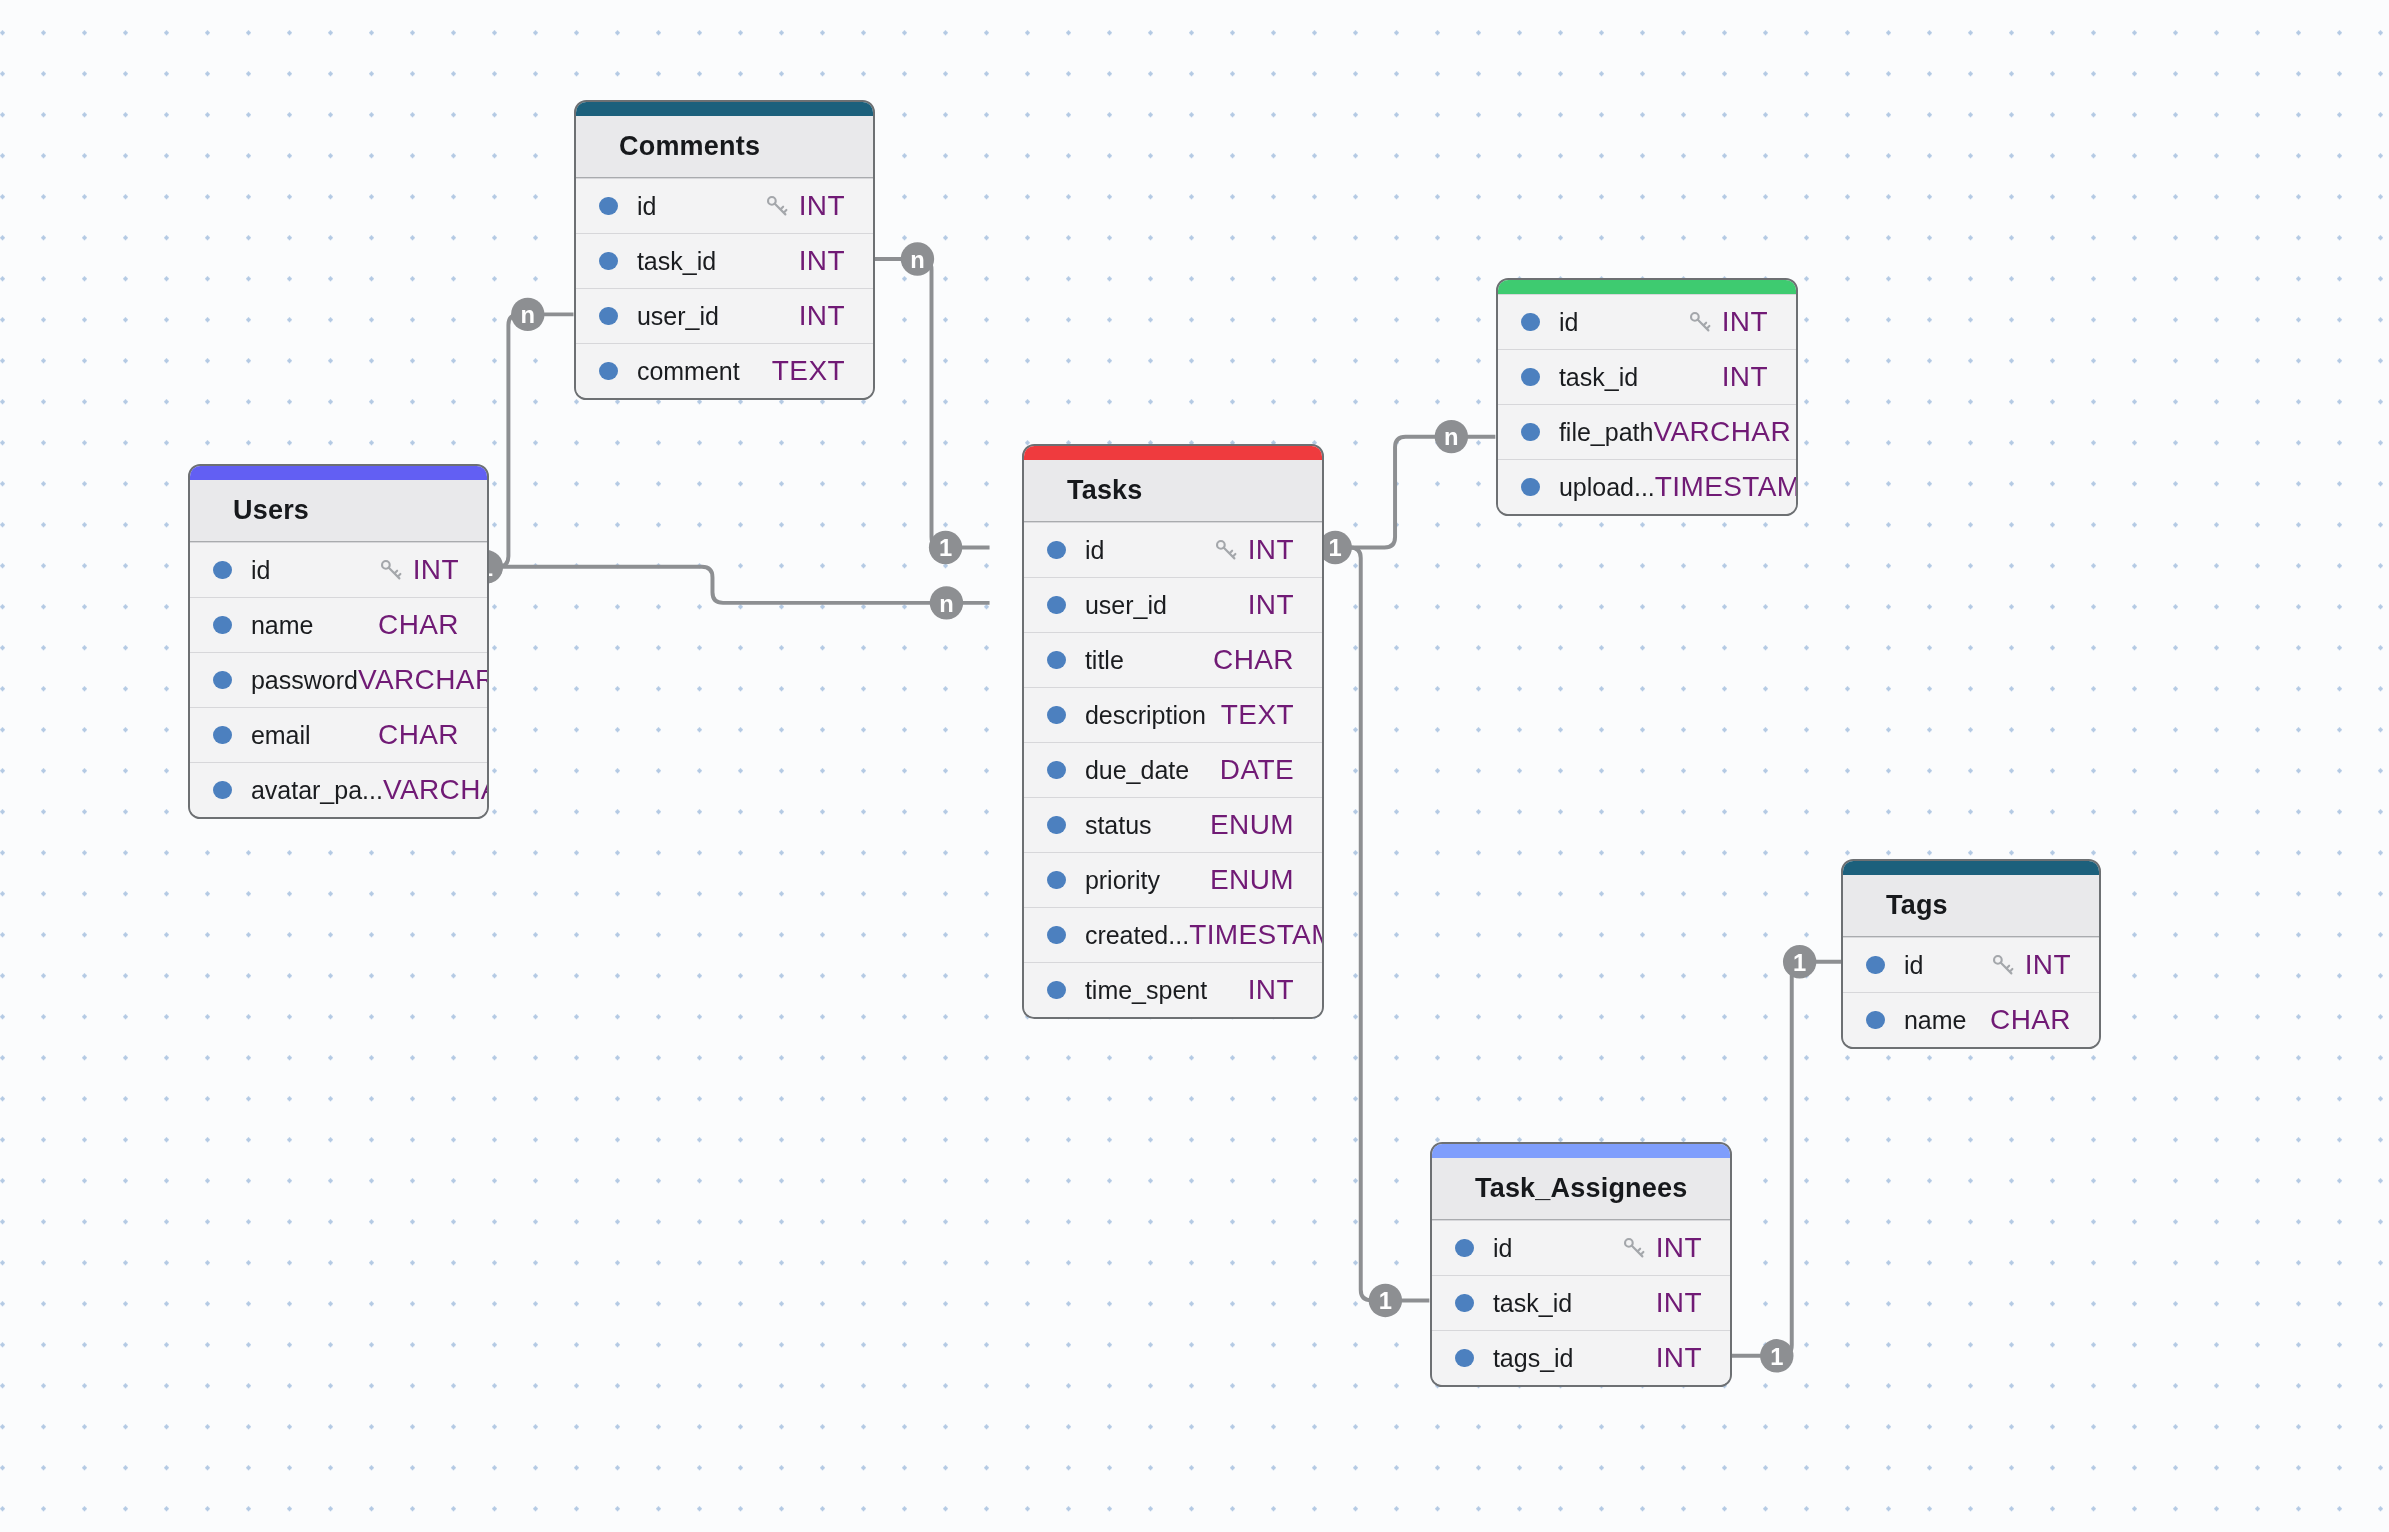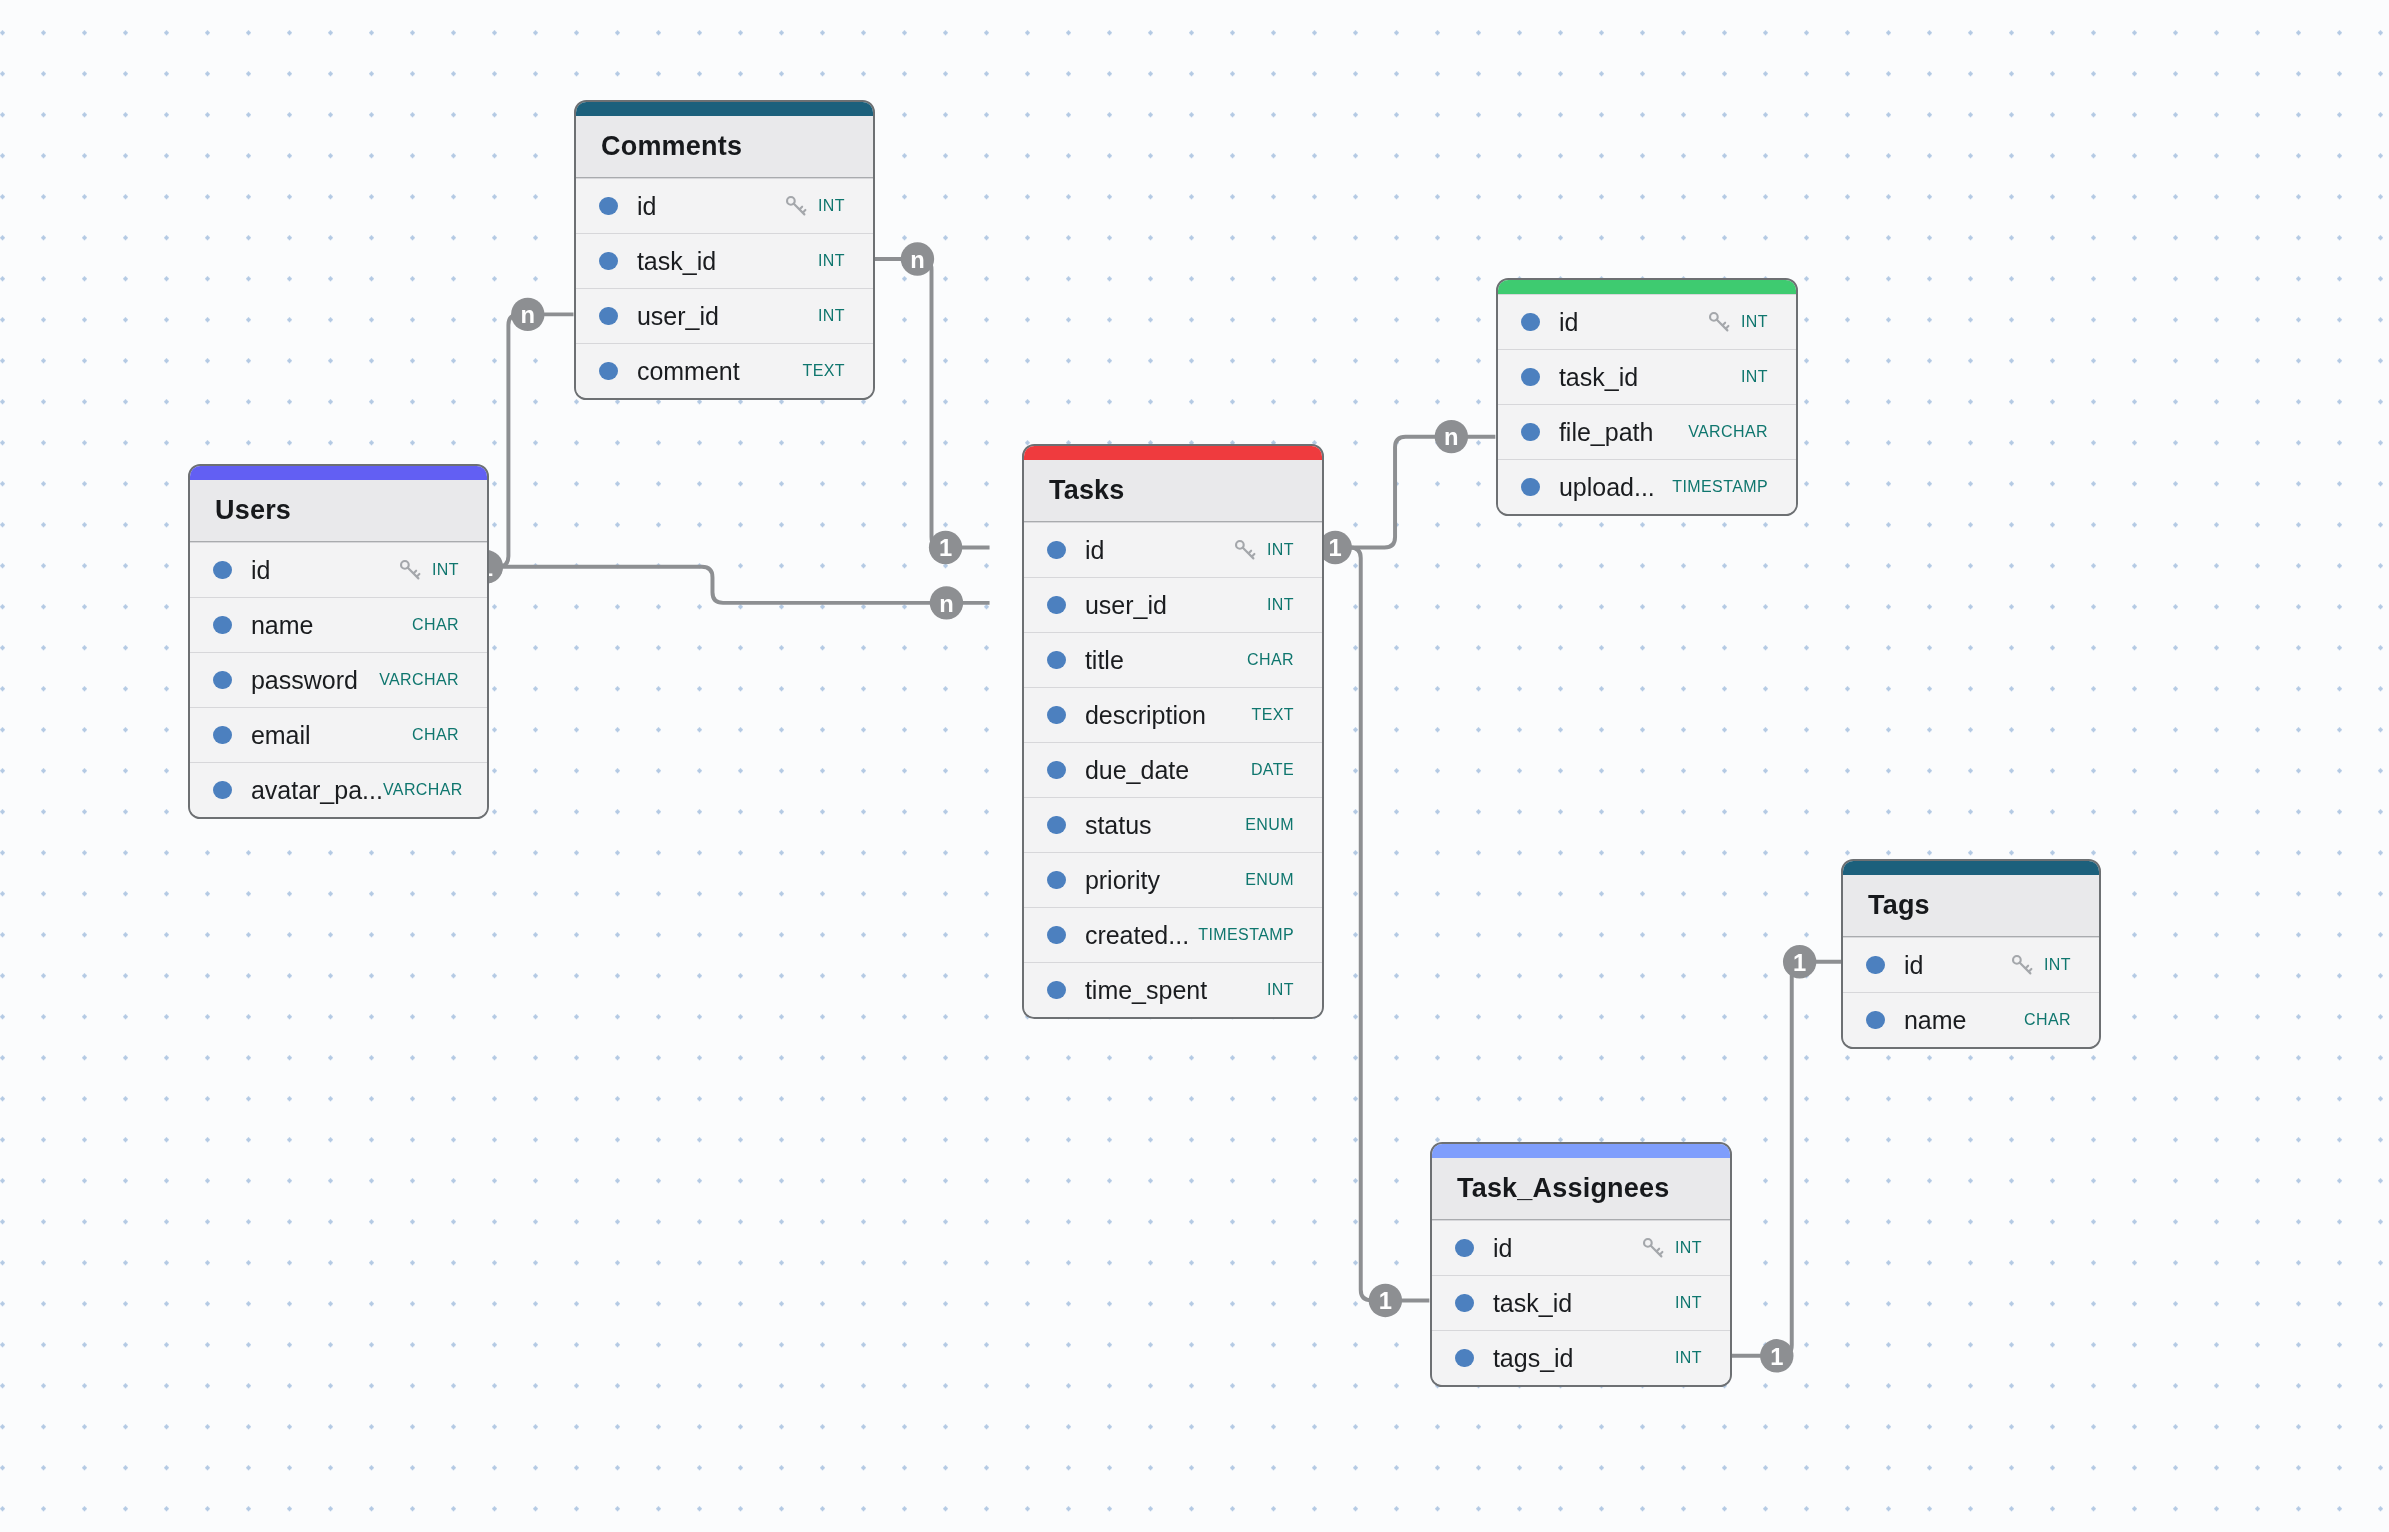--- a/index.html
+++ b/index.html
@@ -28,21 +28,21 @@
     border:2.6px solid #6d7073;
     border-radius:12.3px;
     overflow:hidden;
     background:#f3f3f4;
     box-sizing:border-box;
   }
   .accent{height:14px;width:100%;}
   .thead{
     height:62px;background:#e9e9eb;
     display:flex;align-items:center;
-    padding-left:25px;
+    padding-left:43px;
     border-bottom:1.8px solid #a9abae;
     box-sizing:border-box;
   }
   .tname{font-size:27px;font-weight:700;color:#17191c;letter-spacing:0.2px;}
   .row{
     height:55px;display:flex;align-items:center;
     background:#f3f3f4;
     border-top:1.3px solid #d7d7da;
     box-sizing:border-box;
     padding-right:28px;
@@ -50,21 +50,21 @@
   .row:first-of-type{border-top:none;}
   .fdot{
     width:18.5px;height:18.5px;border-radius:50%;
     background:#4c80bf;
     margin-left:23px;margin-right:19.4px;
     flex:0 0 auto;
   }
   .fname{font-size:25px;color:#1a1c1f;}
   .flex{flex:1;}
   .key{width:27px;height:27px;color:#a4a7ab;margin-right:8px;flex:0 0 auto;}
-  .ftype{font-size:16px;color:#0f766e;letter-spacing:0.4px;}
+  .ftype{font-size:28px;color:#701a75;letter-spacing:0.4px;}
 </style>
 </head>
 <body>
 
 <div id="canvas">
 
   <svg id="wires" viewBox="0 0 2716 1742">
 
     <path d="M 505 644 L 566 644 Q 578 644 578 632 L 578 369 Q 578 357 590 357 L 652 357"></path>
 

